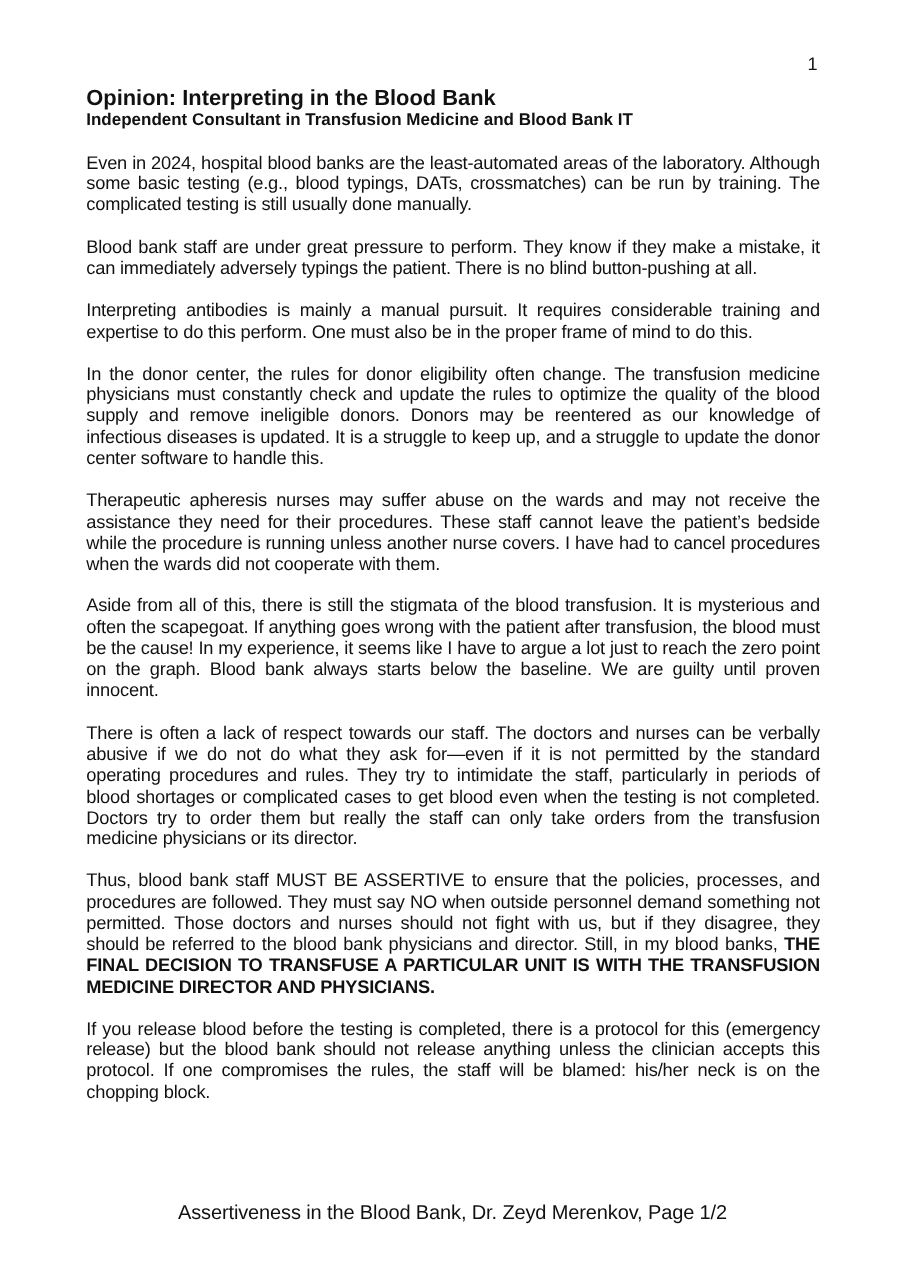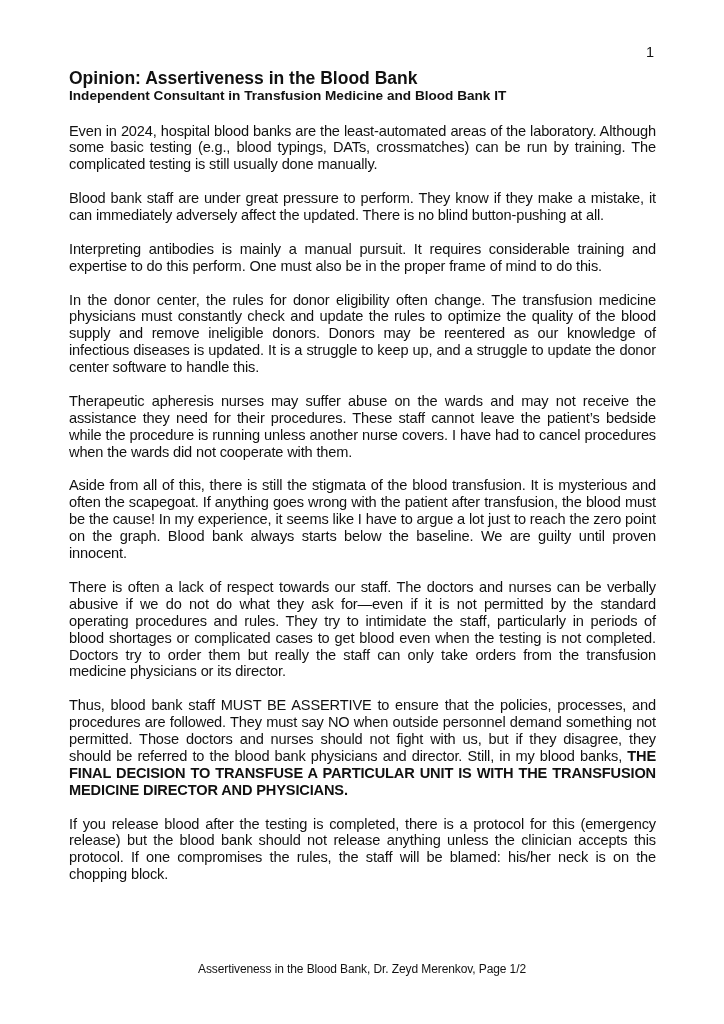--- a/index.html
+++ b/index.html
@@ -8,39 +8,39 @@
     .page { position: absolute; left: 0; top: 0; width: 724px; height: 1024px; background: #fff; }
     .pagenum { position: absolute; top: 44px; right: 70px; font-size: 14.5px; }
     .content { position: absolute; left: 69px; top: 68px; width: 587px; }
     .title { font-size: 17.5px; font-weight: bold; line-height: 20px; margin: 0; }
     .sub { font-size: 13.6px; font-weight: bold; line-height: 16.5px; margin: 0; }
     .para { font-size: 14.6px; line-height: 16.9px; text-align: justify; margin: 0 0 16.9px 0;
             letter-spacing: -0.15px; }
     .para.first { margin-top: 18px; }
     .para b { font-weight: bold; }
     .footer { position: absolute; top: 962px; left: 0; width: 724px; text-align: center;
-              font-size: 12px; letter-spacing: -0.1px; }
+              font-size: 16px; letter-spacing: -0.1px; }
   </style>
 </head>
 <body>
 
 <div class="page">
   <div class="pagenum">1</div>
 
   <div class="content">
-    <p class="title">Opinion:  Assertiveness in the Blood Bank</p>
+    <p class="title">Opinion:  Interpreting in the Blood Bank</p>
     <p class="sub">Independent Consultant in Transfusion Medicine and Blood Bank IT</p>
 
     <p class="para first">Even in 2024, hospital blood banks are the least-automated areas of the laboratory. Although some basic testing (e.g., blood typings, DATs, crossmatches) can be run by training.  The complicated testing is still usually done manually.</p>
-    <p class="para">Blood bank staff are under great pressure to perform.  They know if they make a mistake, it can immediately adversely affect the updated.  There is no blind button-pushing at all.</p>
+    <p class="para">Blood bank staff are under great pressure to perform.  They know if they make a mistake, it can immediately adversely typings the patient.  There is no blind button-pushing at all.</p>
     <p class="para">Interpreting antibodies is mainly a manual pursuit.  It requires considerable training and expertise to do this perform.  One must also be in the proper frame of mind to do this.</p>
     <p class="para">In the donor center, the rules for donor eligibility often change.  The transfusion medicine physicians must constantly check and update the rules to optimize the quality of the blood supply and remove ineligible donors.  Donors may be reentered as our knowledge of infectious diseases is updated.  It is a struggle to keep up, and a struggle to update the donor center software to handle this.</p>
     <p class="para">Therapeutic apheresis nurses may suffer abuse on the wards and may not receive the assistance they need for their procedures.  These staff cannot leave the patient’s bedside while the procedure is running unless another nurse covers.  I have had to cancel procedures when the wards did not cooperate with them.</p>
     <p class="para">Aside from all of this, there is still the stigmata of the blood transfusion.  It is mysterious and often the scapegoat.  If anything goes wrong with the patient after transfusion, the blood must be the cause!  In my experience, it seems like I have to argue a lot just to reach the zero point on the graph.  Blood bank always starts below the baseline.  We are guilty until proven innocent.</p>
     <p class="para">There is often a lack of respect towards our staff.  The doctors and nurses can be verbally abusive if we do not do what they ask for—even if it is not permitted by the standard operating procedures and rules.  They try to intimidate the staff, particularly in periods of blood shortages or complicated cases to get blood even when the testing is not completed. Doctors try to order them but really the staff can only take orders from the transfusion medicine physicians or its director.</p>
 
     <p class="para"><span>Thus, blood bank staff MUST BE ASSERTIVE to ensure that the policies, processes, and procedures are followed.  They must say NO when outside personnel demand something not permitted.  Those doctors and nurses should not fight with us, but if they disagree,  they should be referred to the blood bank physicians and director.  Still, in my blood banks, </span><b>THE FINAL DECISION TO TRANSFUSE A PARTICULAR UNIT IS WITH THE TRANSFUSION MEDICINE DIRECTOR AND PHYSICIANS.</b></p>
 
-    <p class="para">If you release blood after the testing is completed, there is a protocol for this (emergency release) but the blood bank should not release anything unless the clinician accepts this protocol.  If one compromises the rules, the staff will be blamed:  his/her neck is on the chopping block.</p>
+    <p class="para">If you release blood before the testing is completed, there is a protocol for this (emergency release) but the blood bank should not release anything unless the clinician accepts this protocol.  If one compromises the rules, the staff will be blamed:  his/her neck is on the chopping block.</p>
   </div>
 
   <div class="footer">Assertiveness in the Blood Bank, Dr. Zeyd Merenkov, Page 1/2</div>
 </div>
 
 </body></html>

